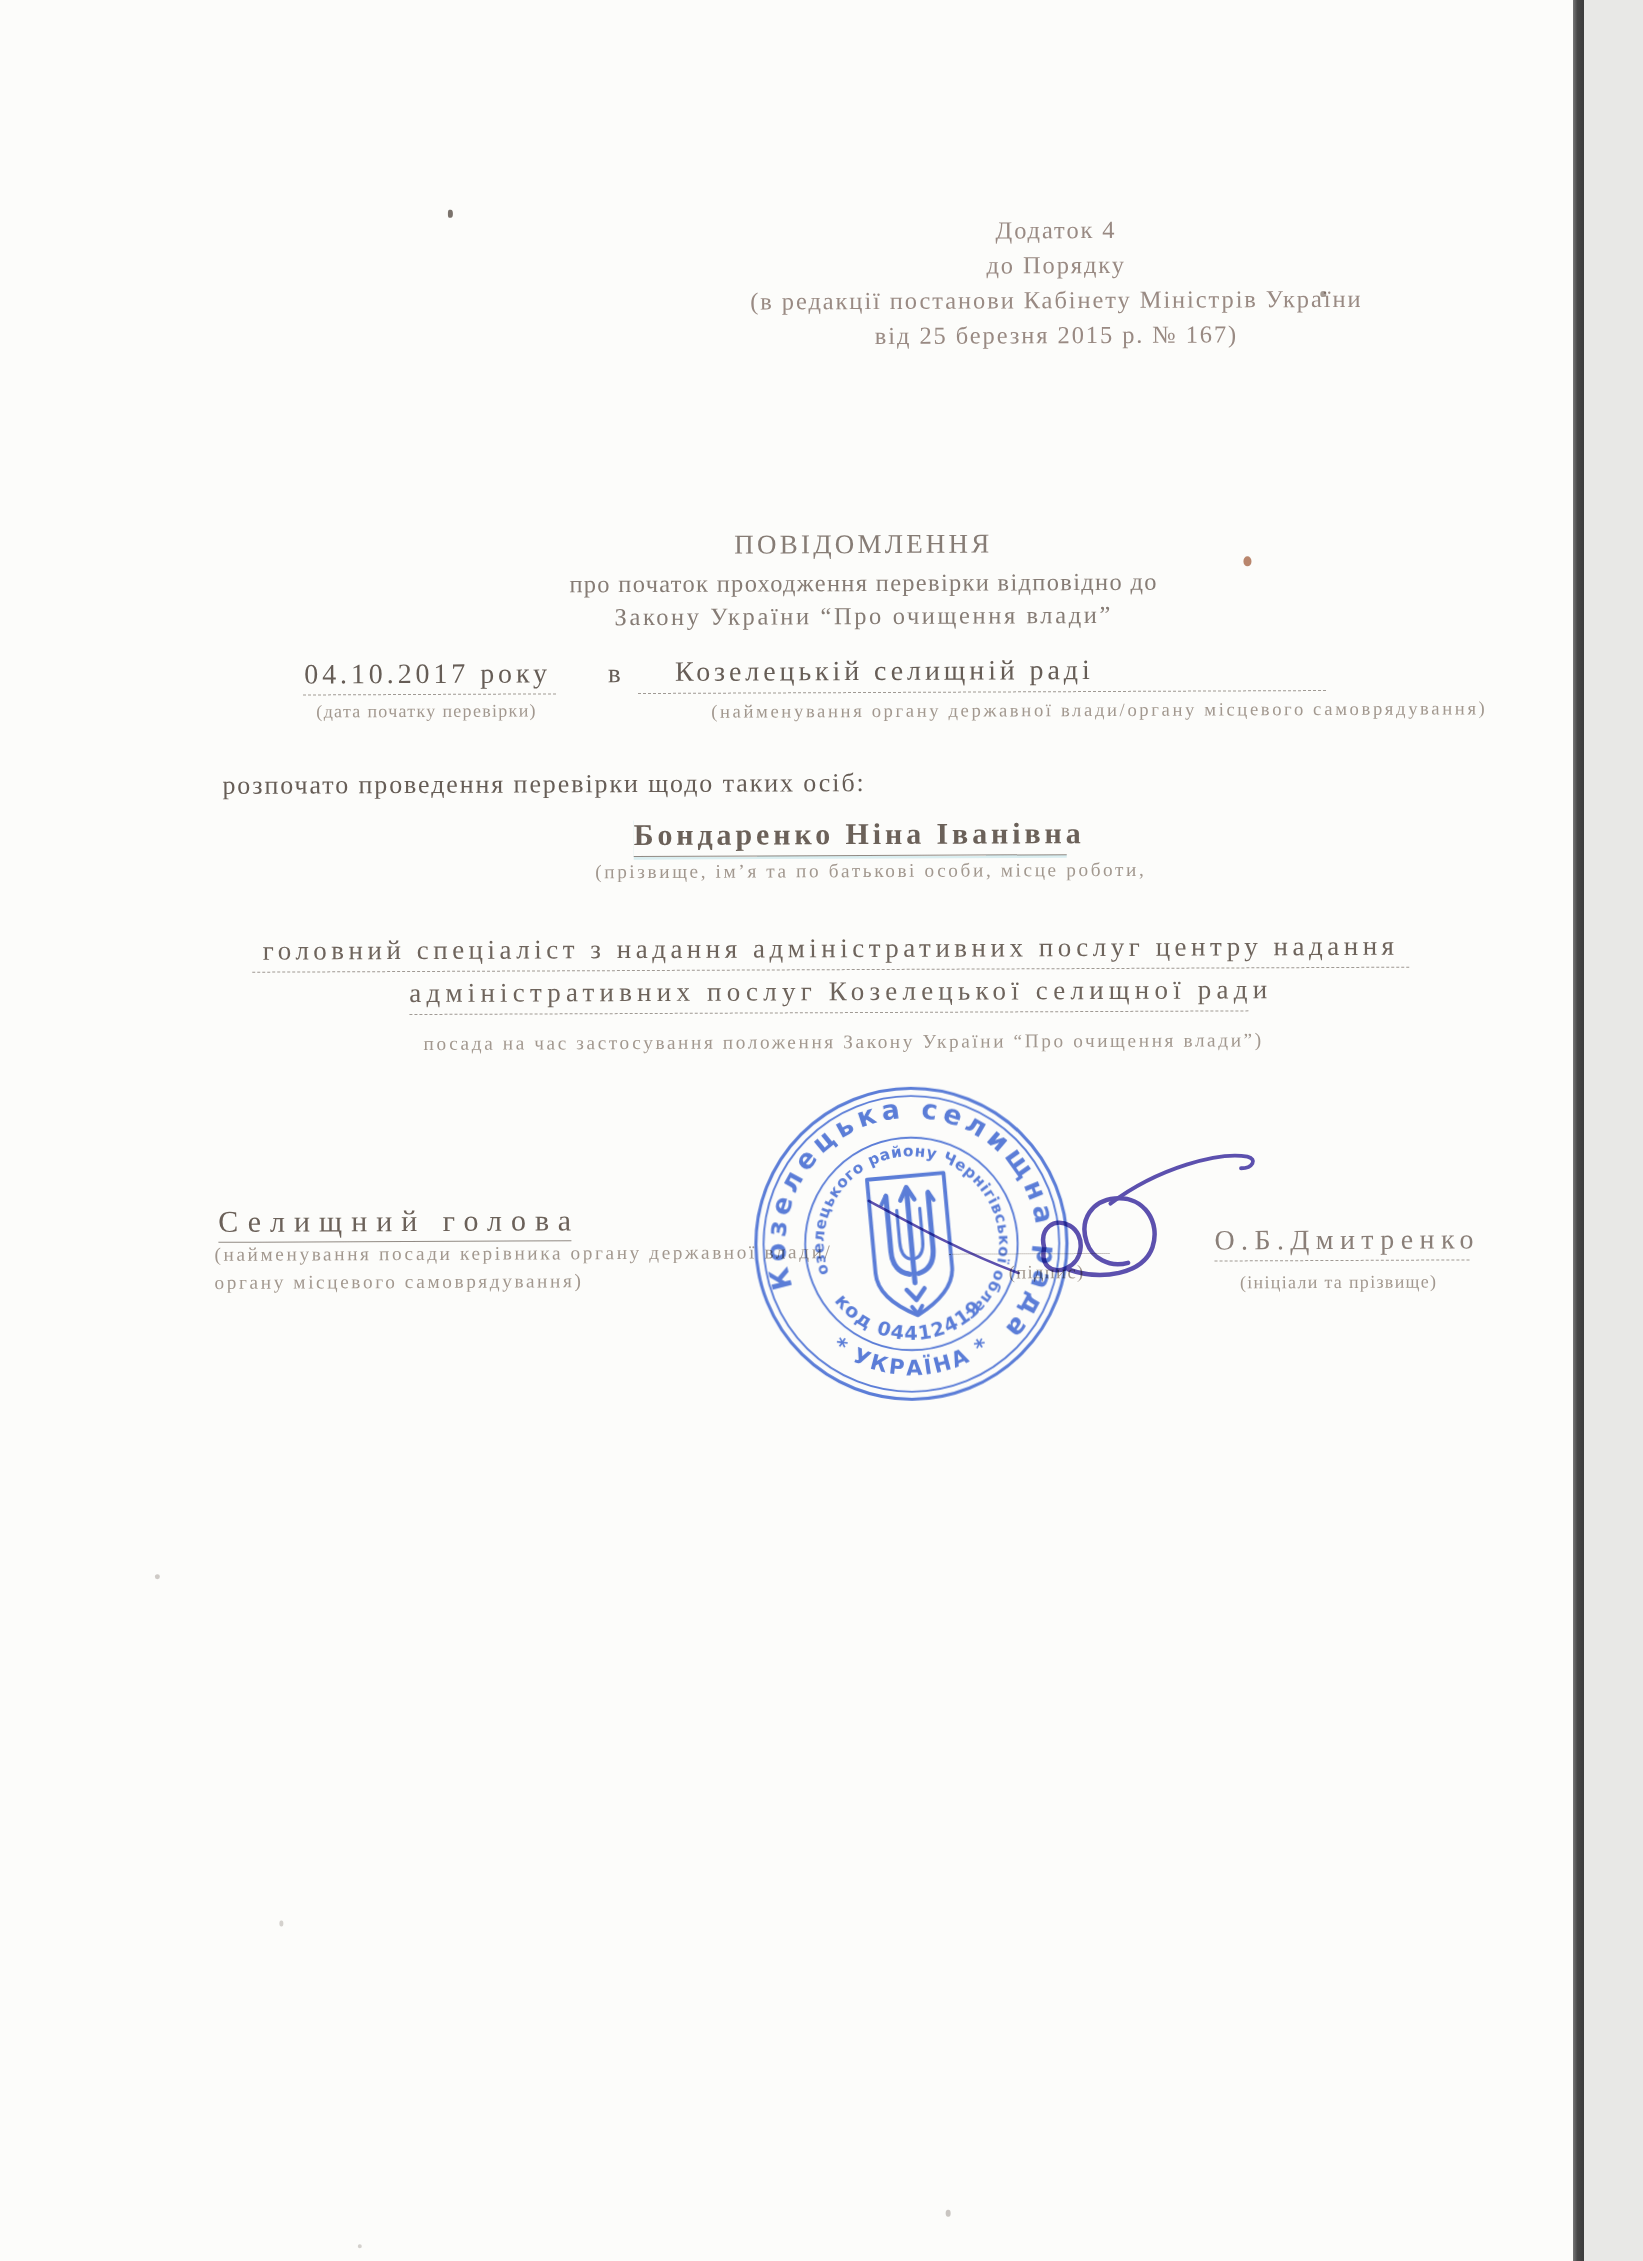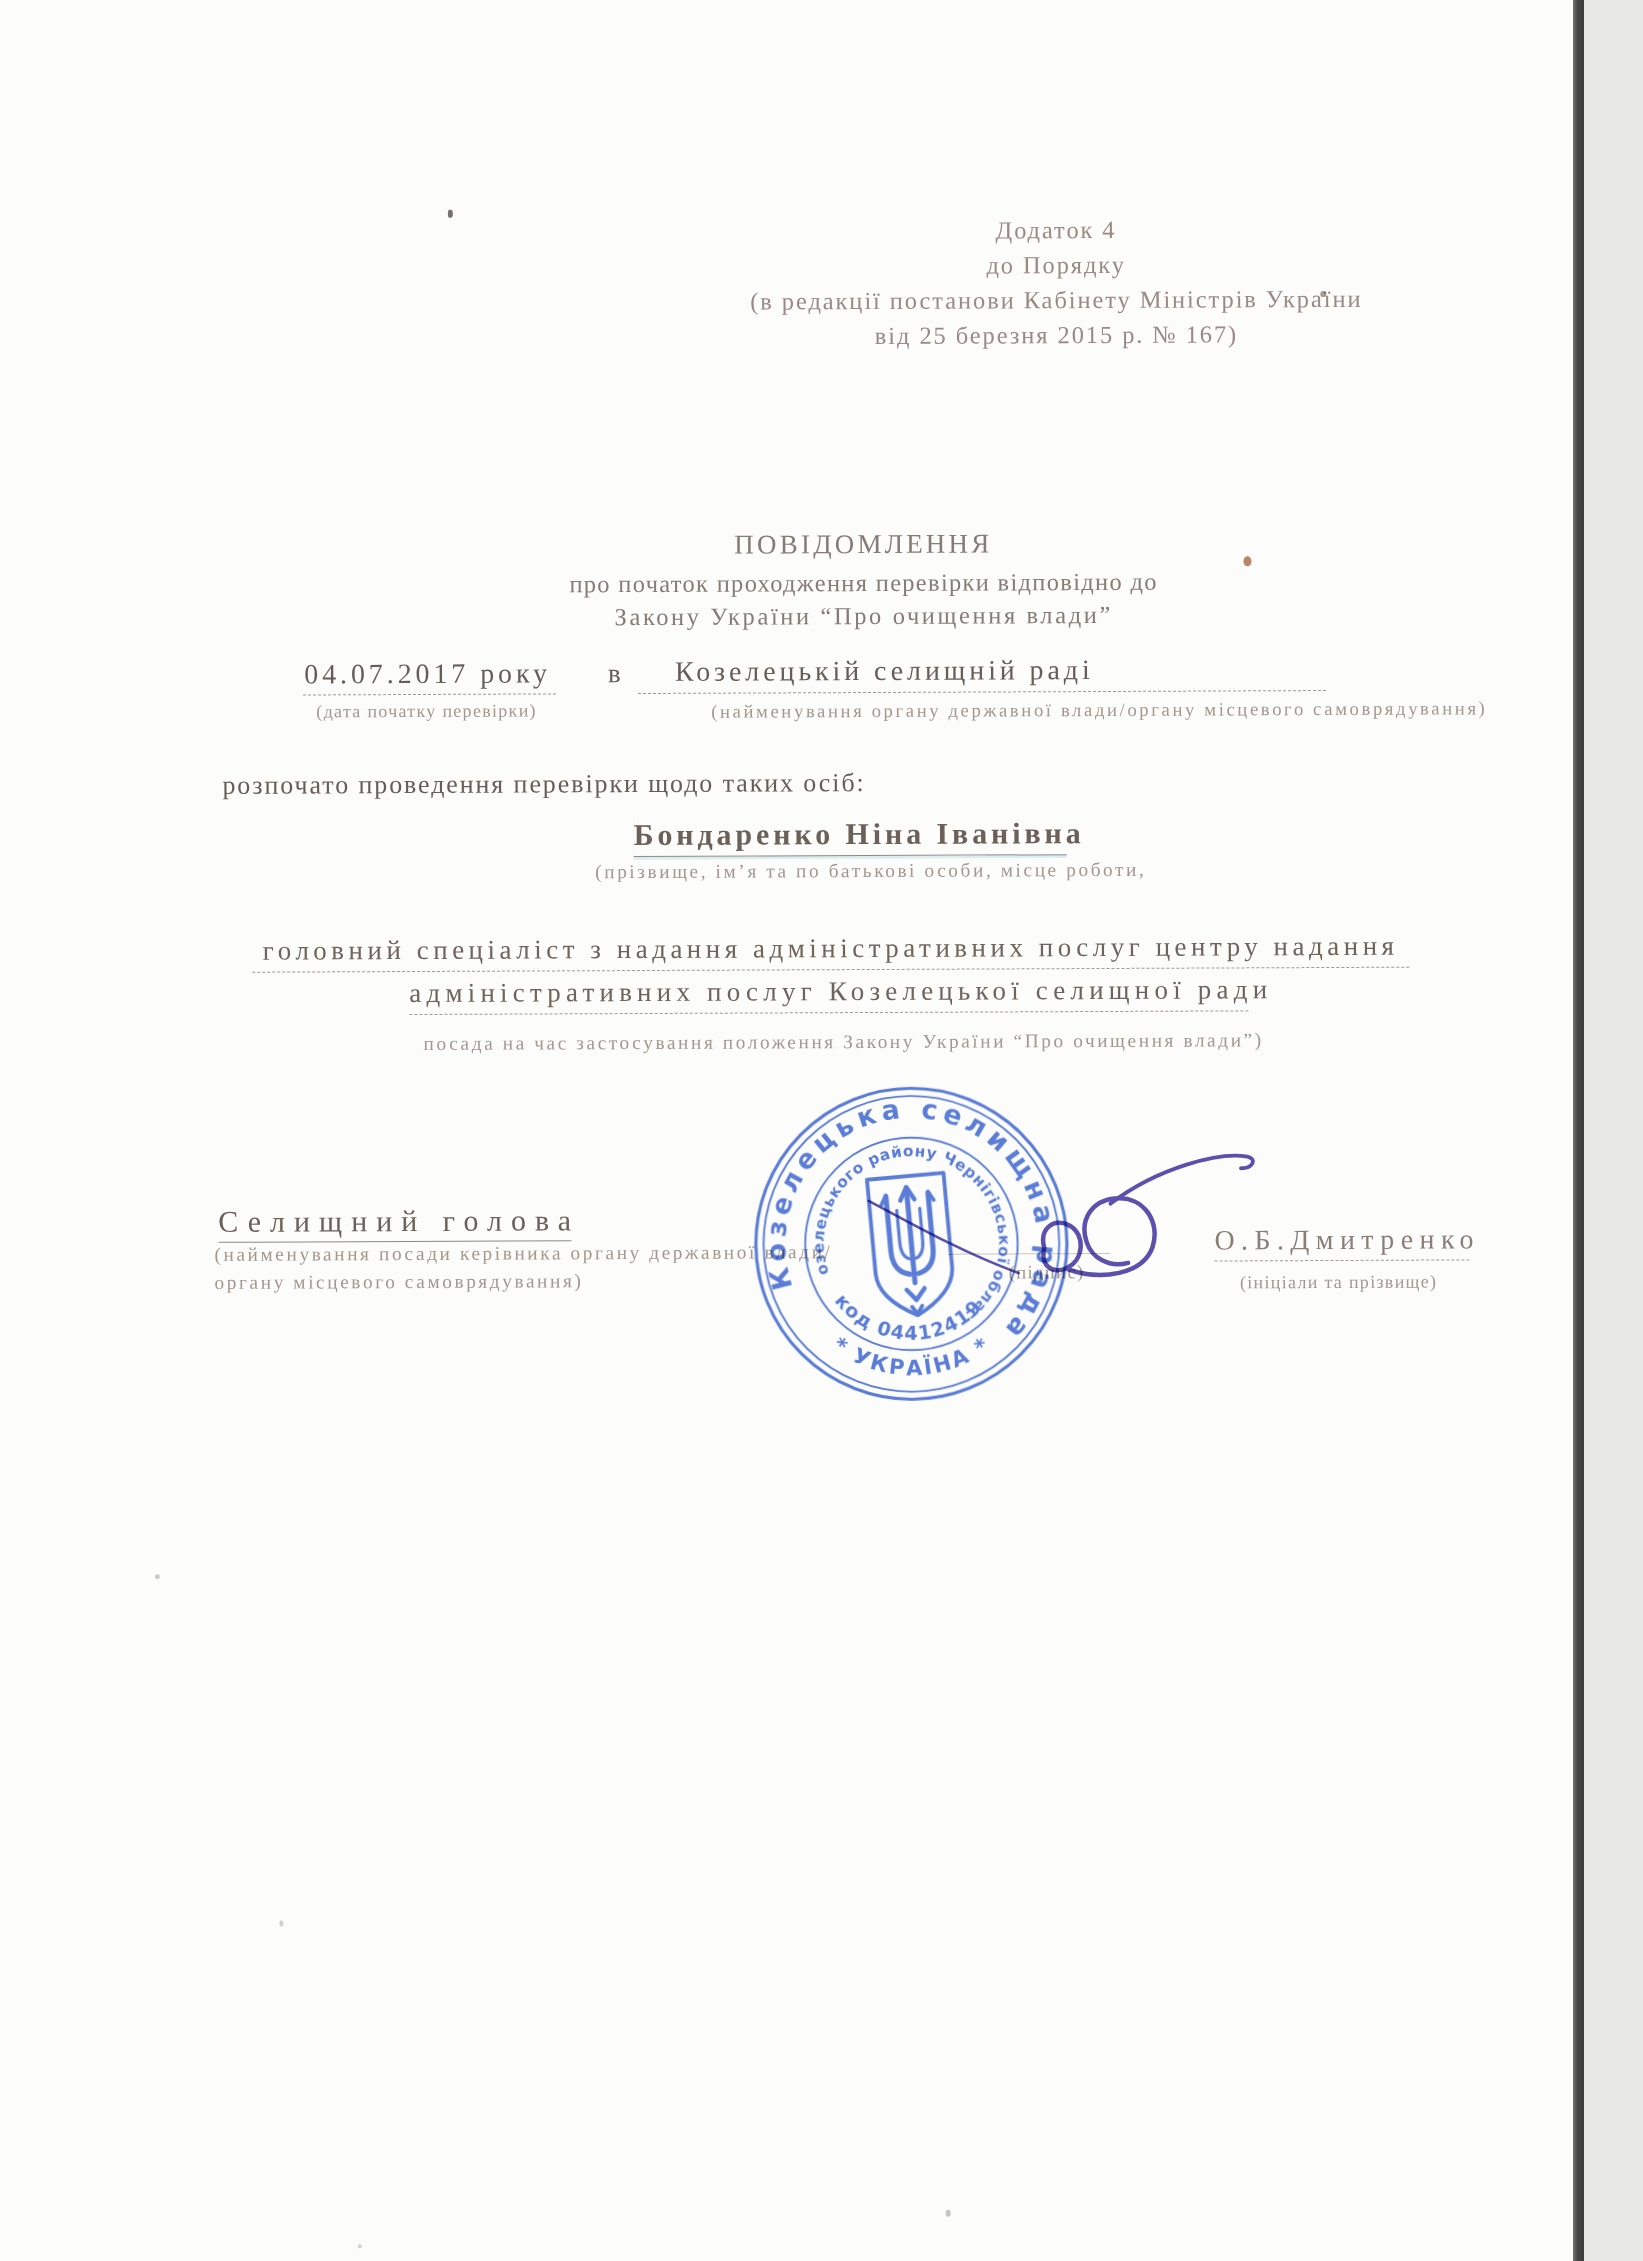--- a/index.html
+++ b/index.html
@@ -44,21 +44,21 @@
       <div>Додаток 4</div>
       <div>до Порядку</div>
       <div>(в редакції постанови Кабінету Міністрів України</div>
       <div>від 25 березня 2015 р. № 167)</div>
     </div>
 
     <div class="abs ctr t-title" style="left:413px;top:529px;width:896px;font-size:27px;letter-spacing:3.2px;">ПОВІДОМЛЕННЯ</div>
     <div class="abs ctr t-title" style="left:413px;top:569px;width:896px;font-size:24.5px;letter-spacing:1.3px;">про початок проходження перевірки відповідно до</div>
     <div class="abs ctr t-title" style="left:413px;top:602px;width:896px;font-size:24.5px;letter-spacing:2.6px;">Закону України “Про очищення влади”</div>
 
-    <div class="abs t-body ul-dash" style="left:300px;top:656px;font-size:28px;letter-spacing:3.9px;padding:0 5.2px 3.9px 1.3px;">04.07.2017 року</div>
+    <div class="abs t-body ul-dash" style="left:300px;top:656px;font-size:28px;letter-spacing:3.9px;padding:0 5.2px 3.9px 1.3px;">04.10.2017 року</div>
     <div class="abs t-body" style="left:605px;top:657px;font-size:27px;">в</div>
     <div class="abs t-body ul-dash" style="left:635px;top:655px;width:651px;font-size:28px;letter-spacing:3.9px;padding:0 0 5.2px 37px;">Козелецькій селищній раді</div>
     <div class="abs ctr t-cap" style="left:293px;top:699px;width:261px;font-size:18px;letter-spacing:1.3px;">(дата початку перевірки)</div>
     <div class="abs t-cap" style="left:708px;top:700px;font-size:18.7px;letter-spacing:2.6px;">(найменування органу державної влади/органу місцевого самоврядування)</div>
 
     <div class="abs t-body" style="left:219px;top:768px;font-size:26px;letter-spacing:1.9px;">розпочато проведення перевірки щодо таких осіб:</div>
 
     <div class="abs ctr t-body ul-solid cyan-ghost" style="left:630px;top:817px;width:433px;font-size:30px;letter-spacing:3.9px;padding-bottom:3.9px;font-weight:600;color:#6b6159;">Бондаренко Ніна Іванівна</div>
     <div class="abs ctr t-cap" style="left:580px;top:860px;width:574px;font-size:19.3px;letter-spacing:2.6px;">(прізвище, ім’я та по батькові особи, місце роботи,</div>
 

